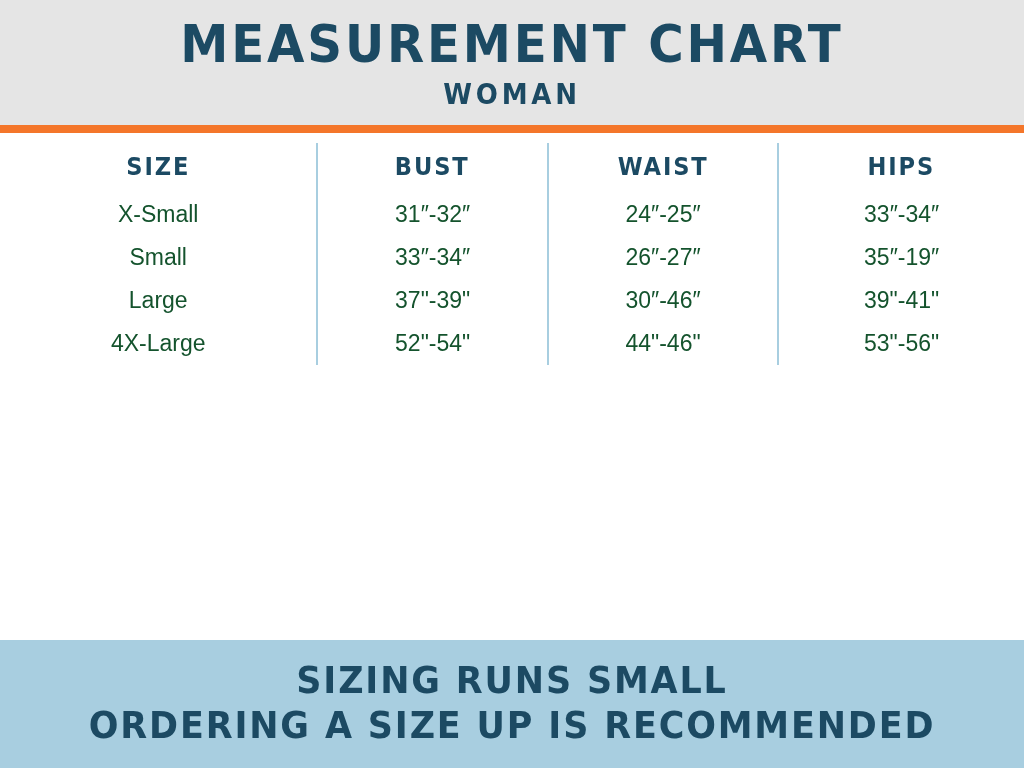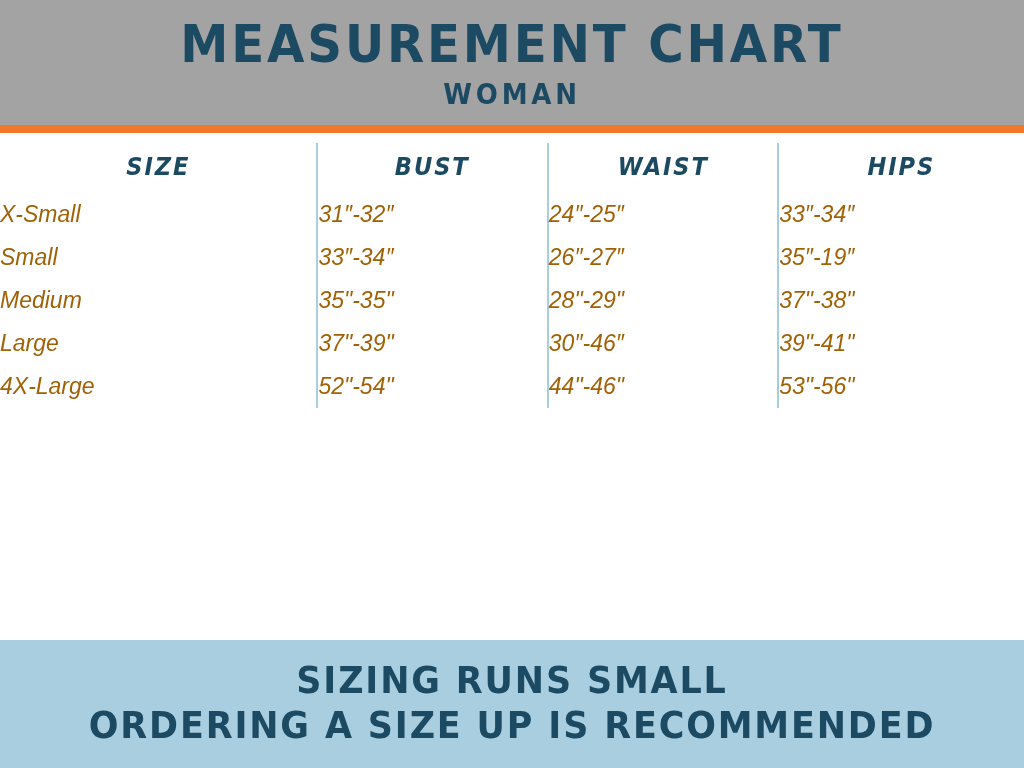--- a/index.html
+++ b/index.html
@@ -15,21 +15,21 @@
   .chart {
     width: 1024px;
     height: 768px;
     display: flex;
     flex-direction: column;
     background: #ffffff;
   }
 
   
   .header {
-    background: #a3a3a3;
+    background: #e5e5e5;
     padding-top: 18px;
     padding-bottom: 14px;
     text-align: center;
   }
   .header-title {
     font-family: "DejaVu Sans", sans-serif;
     font-weight: 700;
     font-size: 52px;
     line-height: 1.0;
     letter-spacing: 3px;
@@ -57,36 +57,36 @@
   .table-wrap {
     flex: 1;
     background: #ffffff;
     padding: 10px 0 0 0;
     position: relative;
   }
   table {
     width: 100%;
     border-collapse: collapse;
     table-layout: fixed;
-    font-style: italic;
   }
   th {
     font-family: "DejaVu Sans", sans-serif;
     font-weight: 700;
     font-size: 24px;
     letter-spacing: 2px;
     color: #1c4a63;
     padding: 10px 0 12px 0;
     text-align: center;
     transform: scaleX(0.94);
   }
   td {
     font-family: "Liberation Sans", sans-serif;
     font-size: 23px;
-    color: #a16207;
+    color: #14532d;
+    text-align: center;
     padding: 8px 0;
     white-space: nowrap;
   }
   
   th.sep, td.sep {
     border-left: 2px solid #a8cee0;
   }
   col.c1 { width: 31%; }
   col.c2 { width: 22.5%; }
   col.c3 { width: 22.5%; }
@@ -144,26 +144,20 @@
           <td class="sep">24″-25″</td>
           <td class="sep">33″-34″</td>
         </tr>
         <tr>
           <td>Small</td>
           <td class="sep">33″-34″</td>
           <td class="sep">26″-27″</td>
           <td class="sep">35″-19″</td>
         </tr>
         <tr>
-          <td>Medium</td>
-          <td class="sep">35"-35"</td>
-          <td class="sep">28"-29"</td>
-          <td class="sep">37"-38"</td>
-        </tr>
-        <tr>
           <td>Large</td>
           <td class="sep">37"-39"</td>
           <td class="sep">30″-46″</td>
           <td class="sep">39"-41"</td>
         </tr>
         <tr>
           <td>4X-Large</td>
           <td class="sep">52"-54"</td>
           <td class="sep">44"-46"</td>
           <td class="sep">53"-56"</td>

